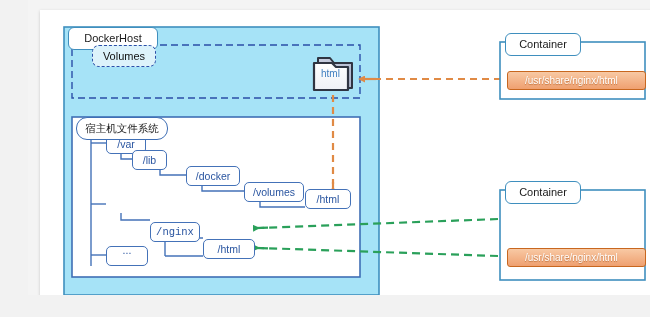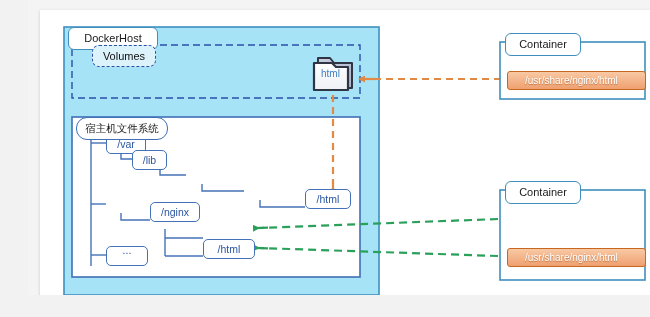--- a/index.html
+++ b/index.html
@@ -164,24 +164,30 @@
   <div class="folder" style="left:284px;top:54px;">
     <span class="fname">html</span>
   </div>
 
   <div class="node" style="left:78px;top:134px;width:38px;height:18px;">
     <span>/var</span>
   </div>
   <div class="node" style="left:104px;top:150px;width:33px;height:18px;">
     <span>/lib</span>
   </div>
+  <div class="node" style="left:158px;top:166px;width:52px;height:18px;">
+    <span>/docker</span>
+  </div>
+  <div class="node" style="left:216px;top:182px;width:58px;height:18px;">
+    <span>/volumes</span>
+  </div>
   <div class="node" style="left:277px;top:189px;width:44px;height:18px;">
     <span>/html</span>
   </div>
-  <div class="node" style="left:122px;top:202px;width:48px;height:18px;">
+  <div class="node" style="left:122px;top:222px;width:48px;height:18px;font-family:Liberation Mono, monospace;">
     <span>/nginx</span>
   </div>
   <div class="node" style="left:175px;top:239px;width:50px;height:18px;">
     <span>/html</span>
   </div>
   <div class="node" style="left:78px;top:246px;width:40px;height:18px;align-items:flex-start;">
     <span style="position:relative;top:-2px;">...</span>
   </div>
 
   <div class="tab" style="left:477px;top:33px;width:74px;height:21px;">

